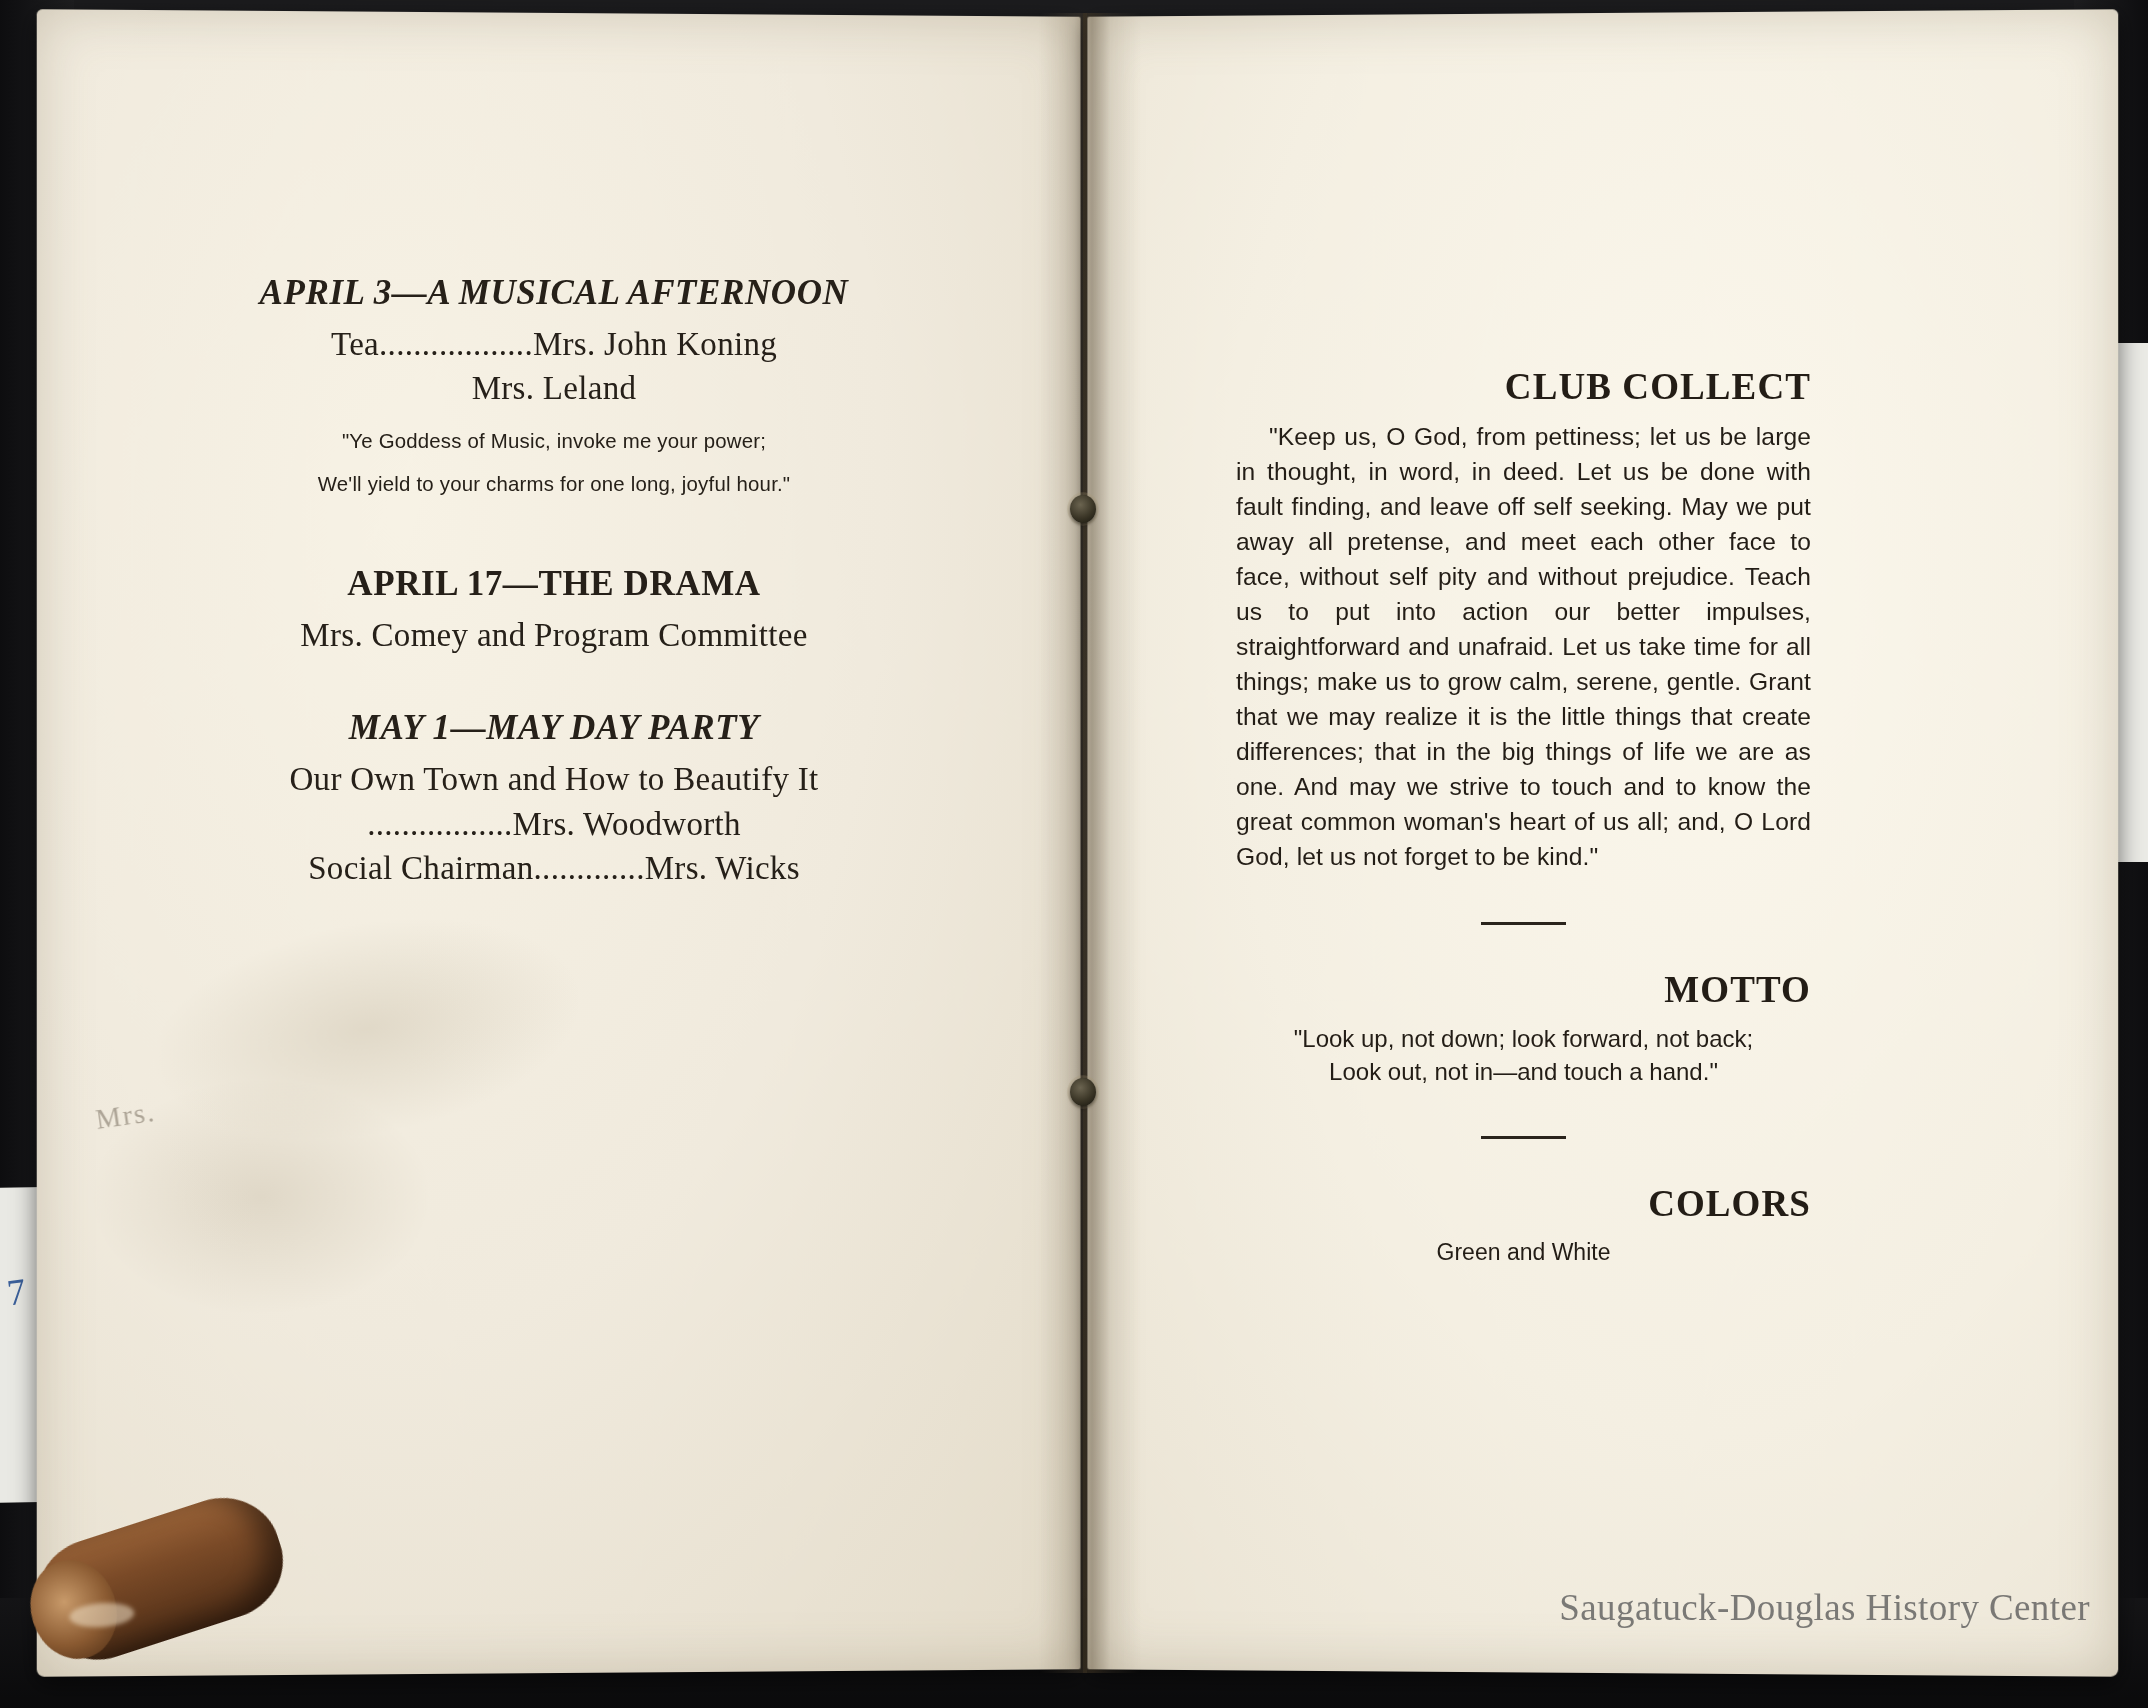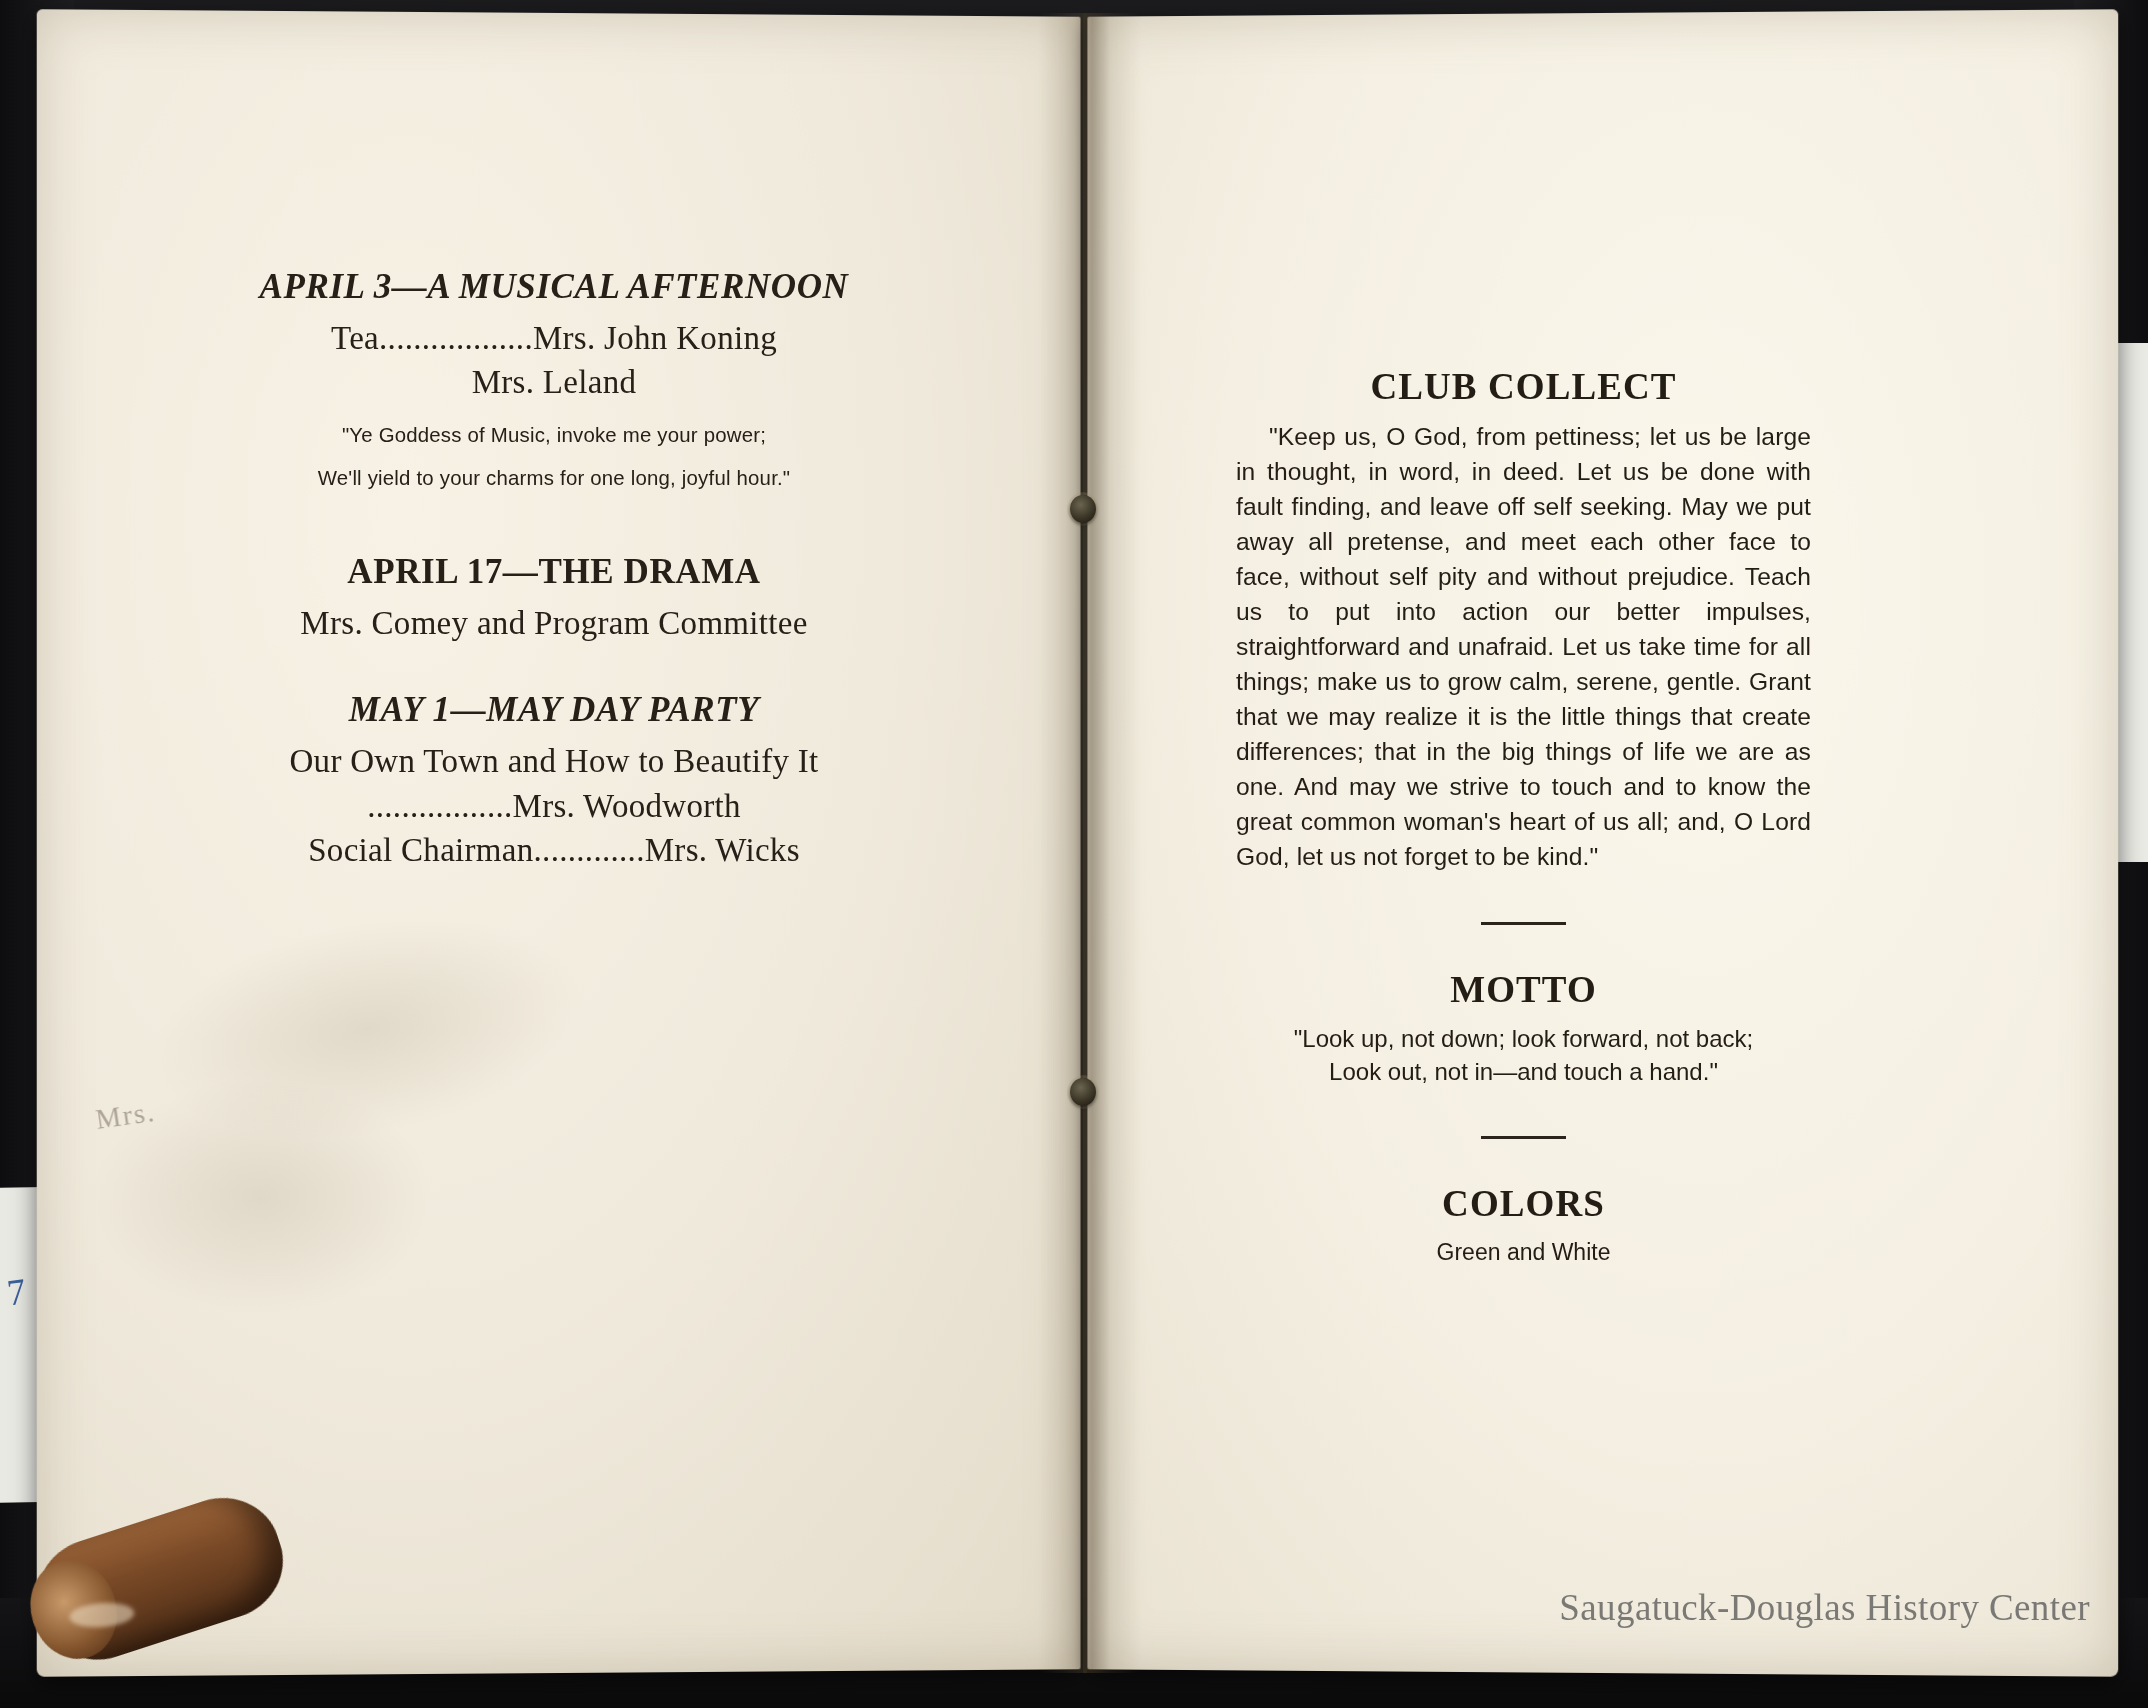--- a/index.html
+++ b/index.html
@@ -158,21 +158,21 @@
     width: 686px;
     text-align: center;
     color: #262019;
   }
   .ev-title {
     font-family: "Liberation Serif", serif;
     font-weight: bold;
     font-style: italic;
     font-size: 35px;
     letter-spacing: 0.6px;
-    margin: 4px 0 13px 0;
+    margin: 10px 0 13px 0;
   }
   .ev-title.upright {
     font-style: normal;
     font-weight: bold;
   }
   .ev-line {
     font-family: "Liberation Serif", serif;
     font-size: 33px;
     margin: 0 0 7.4px 0;
     letter-spacing: 0.3px;
@@ -189,21 +189,21 @@
 
   
   .rp-content {
     position: absolute;
     left: 1197px;
     top: 352px;
     width: 575px;
     color: #231d16;
   }
   .rp-head {
-    text-align: center;
+    text-align: right;
     font-family: "Liberation Serif", serif;
     font-weight: bold;
     font-size: 37px;
     letter-spacing: 1.1px;
     margin: 0 0 11px 0;
   }
   .collect-body {
     font-family: "Liberation Sans", sans-serif;
     font-size: 24.6px;
     line-height: 35px;

